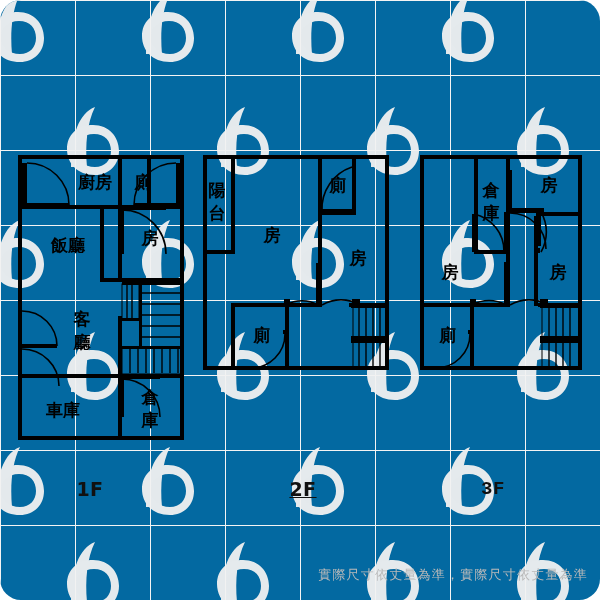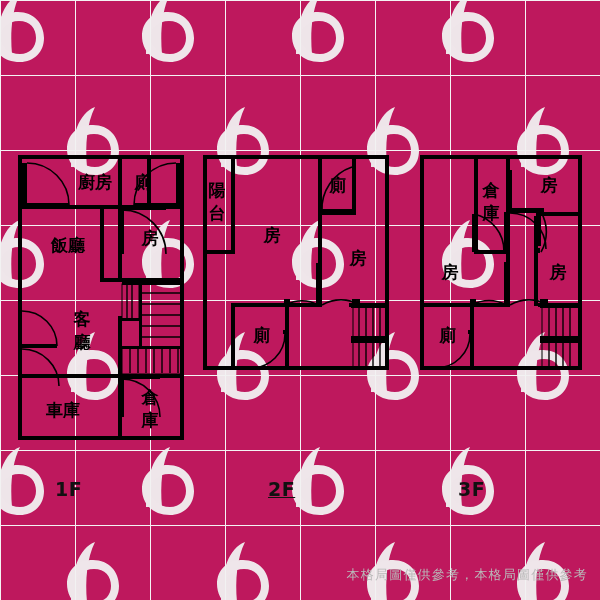--- a/index.html
+++ b/index.html
@@ -5,23 +5,24 @@
 <style>
   html, body {
     margin: 0;
     padding: 0;
     background: #ffffff;
   }
   #stage {
     position: relative;
     width: 600px;
     height: 600px;
-    background: #be185d;
+    background: #0369a1;
     overflow: hidden;
     font-family: "DejaVu Sans", "Liberation Sans", sans-serif;
+    border-radius: 21px;
   }
   
   #watermark {
     position: absolute;
     inset: 0;
     background-image:
       linear-gradient(to right, #f4f4f4 0, #f4f4f4 1.5px, transparent 1.5px),
       linear-gradient(to bottom, #f4f4f4 0, #f4f4f4 1.5px, transparent 1.5px);
     background-size: 75px 75px, 75px 75px;
     background-position: 0 0, 0 0;
@@ -37,26 +38,26 @@
     position: absolute;
     left: 0;
     top: 0;
   }
   .floor-label {
     position: absolute;
     font-weight: bold;
     font-size: 19px;
     color: #111111;
     letter-spacing: 0.5px;
-    text-align: left;
+    text-align: center;
     user-select: none;
   }
   #label-1f { left: 55px;  top: 478px; width: 70px; }
   #label-2f { left: 268px; top: 478px; width: 70px; text-decoration: underline; }
-  #label-3f { left: 458px; top: 478px; width: 70px; }
+  #label-3f { left: 458px; top: 478px; width: 70px; font-family: Liberation Mono, monospace; }
   #disclaimer {
     position: absolute;
     right: 12px;
     top: 566px;
     font-size: 13px;
     color: #b9b9b9;
     letter-spacing: 1.2px;
     white-space: nowrap;
     user-select: none;
   }
@@ -357,15 +358,15 @@
       <text class="rm" x="450" y="272">房</text>
       <text class="rm" x="558" y="272">房</text>
       <text class="rm" x="448" y="335">廁</text>
     </g>
   </svg>
 
   <div class="floor-label" id="label-1f">1F</div>
   <div class="floor-label" id="label-2f">2F</div>
   <div class="floor-label" id="label-3f">3F</div>
 
-  <div id="disclaimer">本格局圖僅供參考，本格局圖僅供參考</div>
+  <div id="disclaimer">實際尺寸依丈量為準，實際尺寸依丈量為準</div>
 
 </div>
 
 </body></html>

